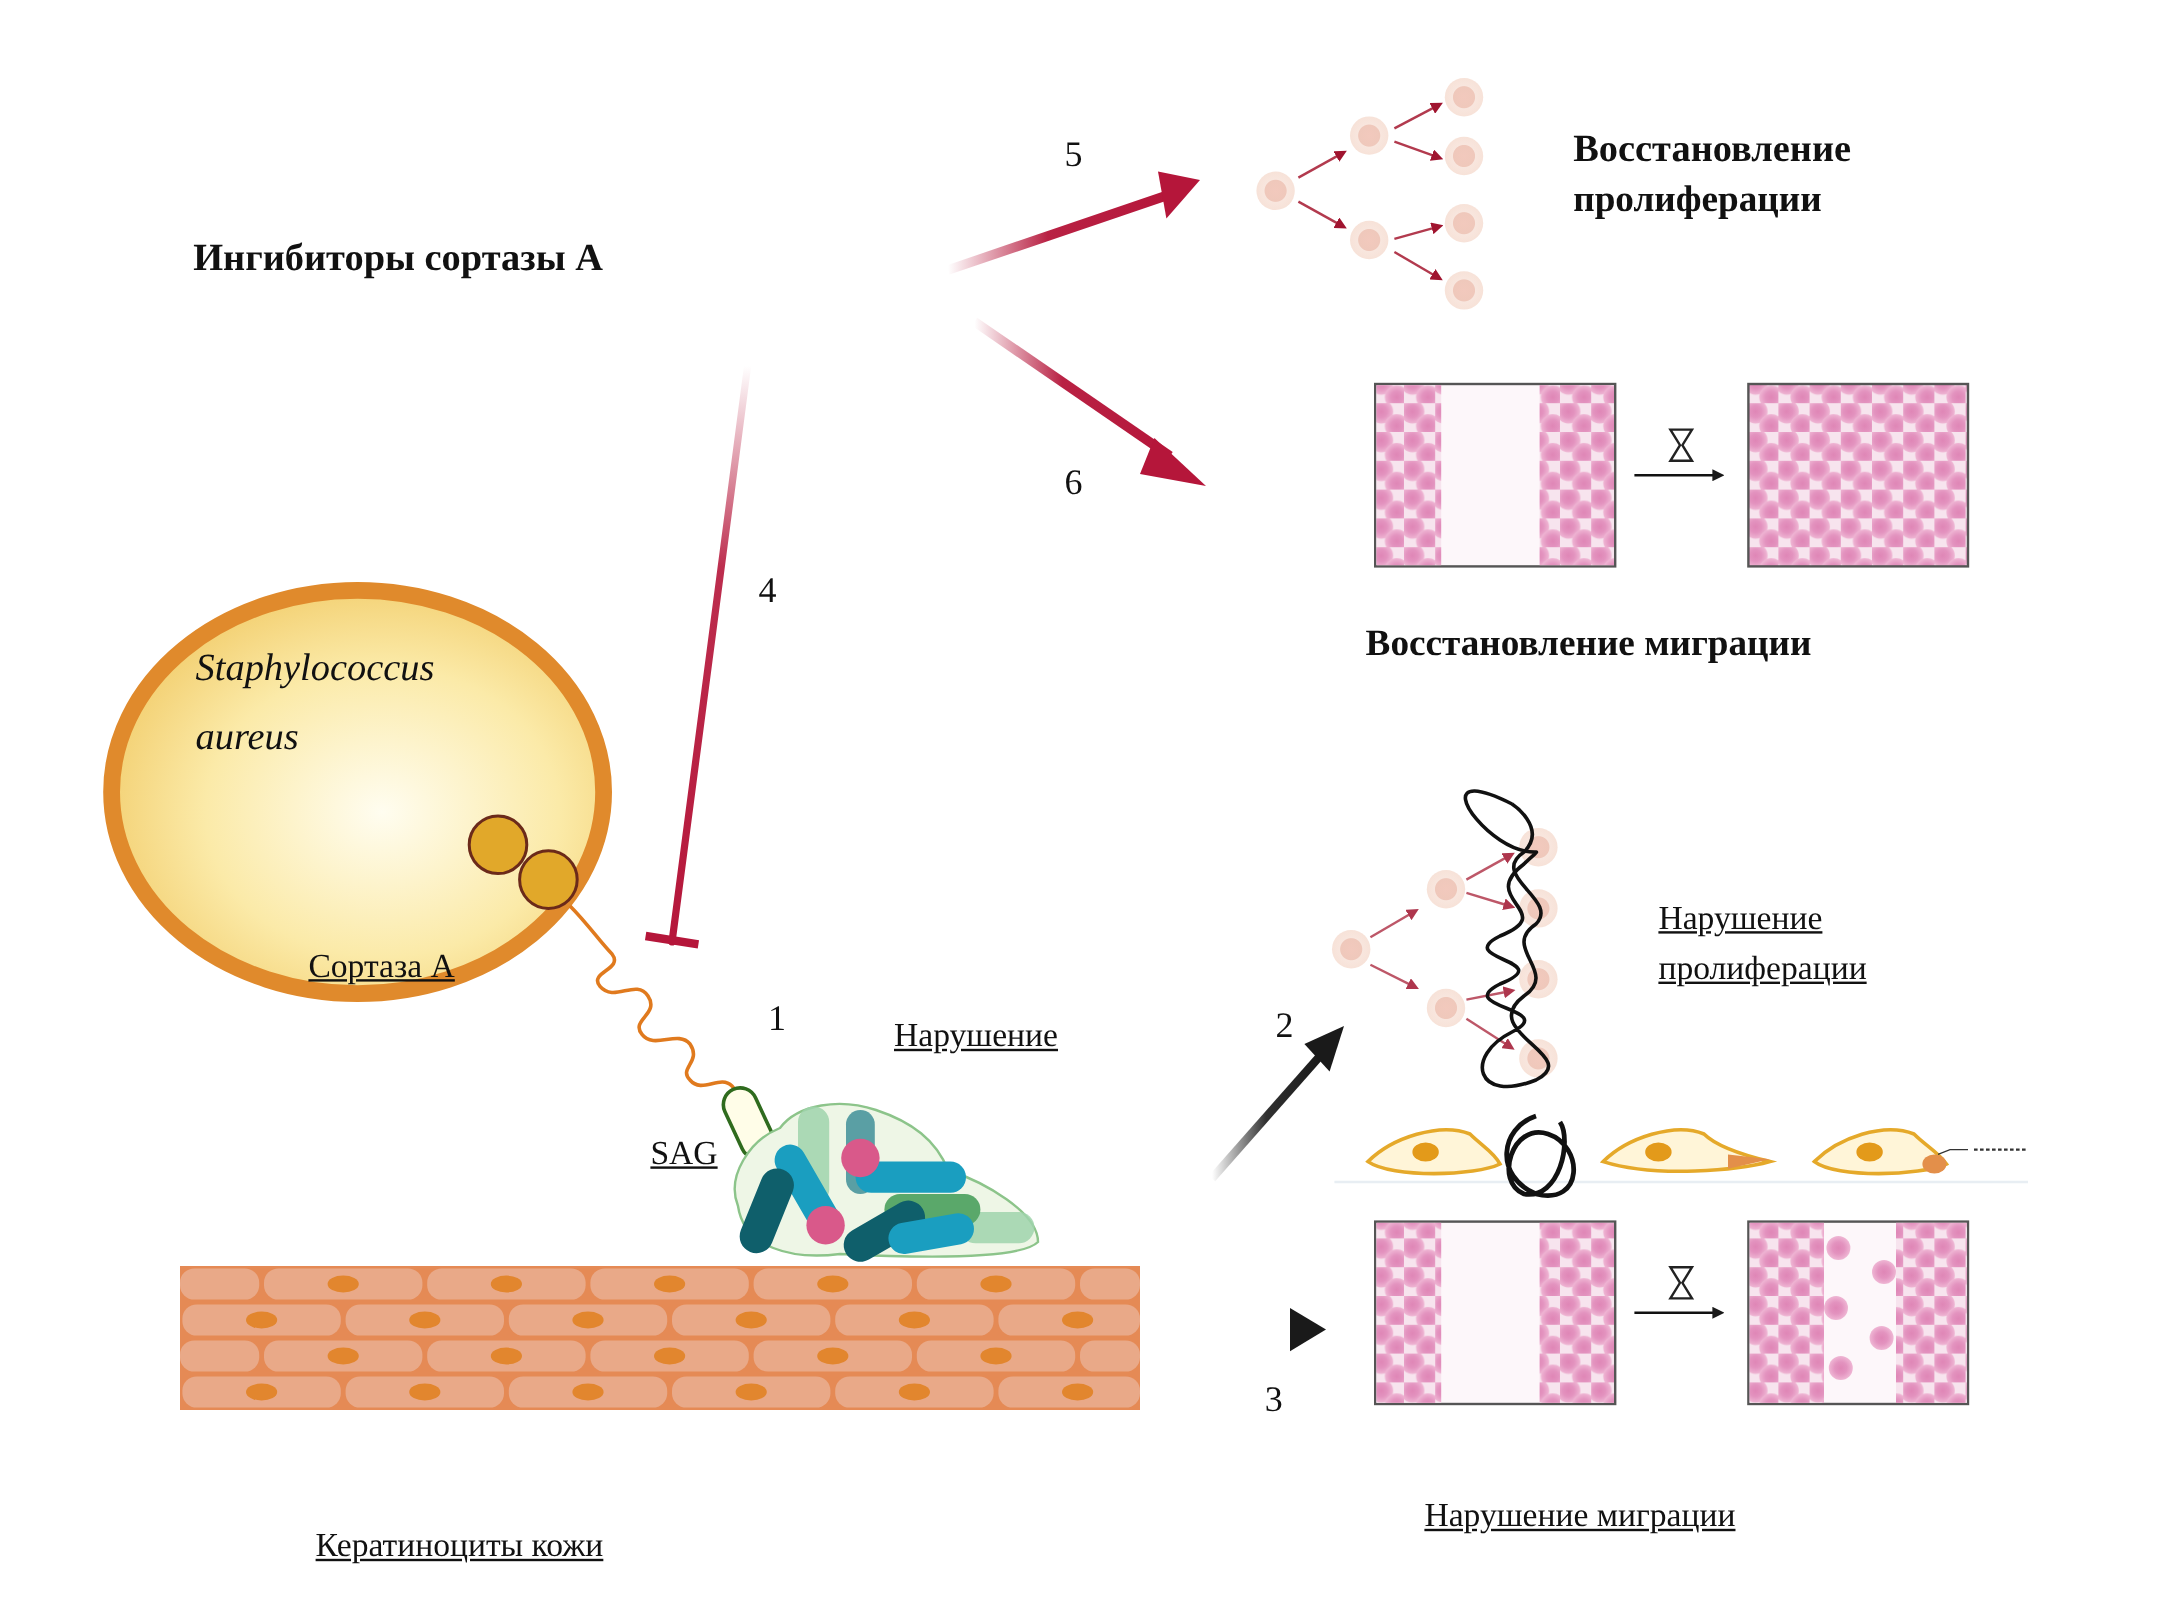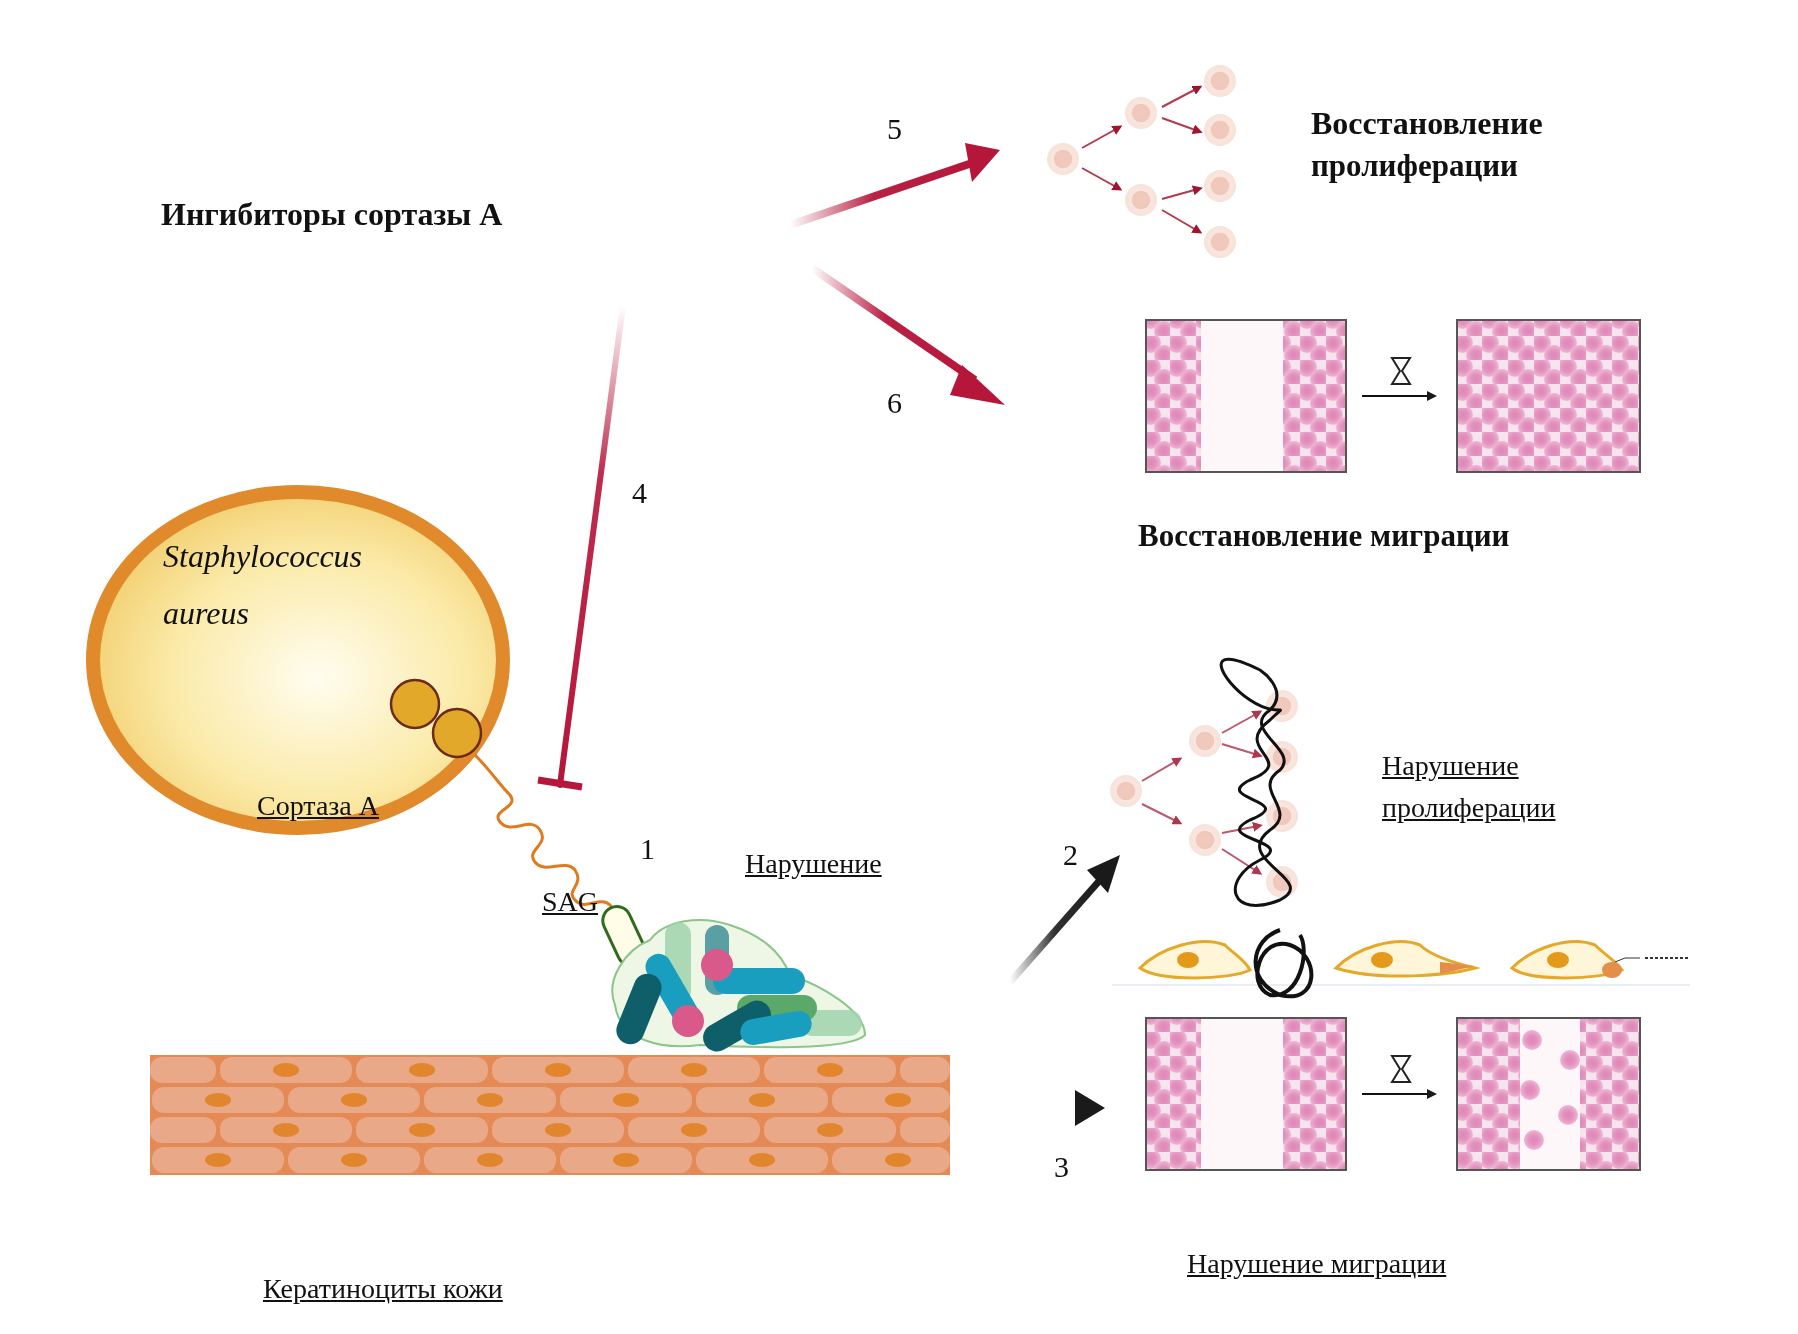--- a/index.html
+++ b/index.html
@@ -250,21 +250,21 @@
     <circle cx="688" cy="1021" r="16" fill="#d9598a"></circle>
   </g>
 </svg>
 
 <div class="txt bold" style="left:161px;top:196px;font-size:32px;">Ингибиторы сортазы А</div>
 
 <div class="txt" style="left:163px;top:538px;font-size:32px;font-style:italic;">Staphylococcus</div>
 <div class="txt" style="left:163px;top:595px;font-size:32px;font-style:italic;">aureus</div>
 
 <div class="txt lbl" style="left:257px;top:790px;">Сортаза А</div>
-<div class="txt lbl" style="left:542px;top:886px;">SAG</div>
+<div class="txt lbl" style="left:542px;top:946px;">SAG</div>
 <div class="txt lbl" style="left:745px;top:848px;">Нарушение</div>
 <div class="txt lbl" style="left:237px;top:1273px;margin-left:26px;">Кератиноциты кожи</div>
 
 <div class="txt bold" style="left:1311px;top:105px;font-size:32px;">Восстановление</div>
 <div class="txt bold" style="left:1311px;top:148px;font-size:31px;">пролиферации</div>
 <div class="txt bold" style="left:1138px;top:518px;font-size:31px;">Восстановление миграции</div>
 <div class="txt lbl" style="left:1382px;top:750px;">Нарушение</div>
 <div class="txt lbl" style="left:1382px;top:792px;">пролиферации</div>
 <div class="txt lbl" style="left:1187px;top:1205px;margin-top:43px;">Нарушение миграции</div>
 

